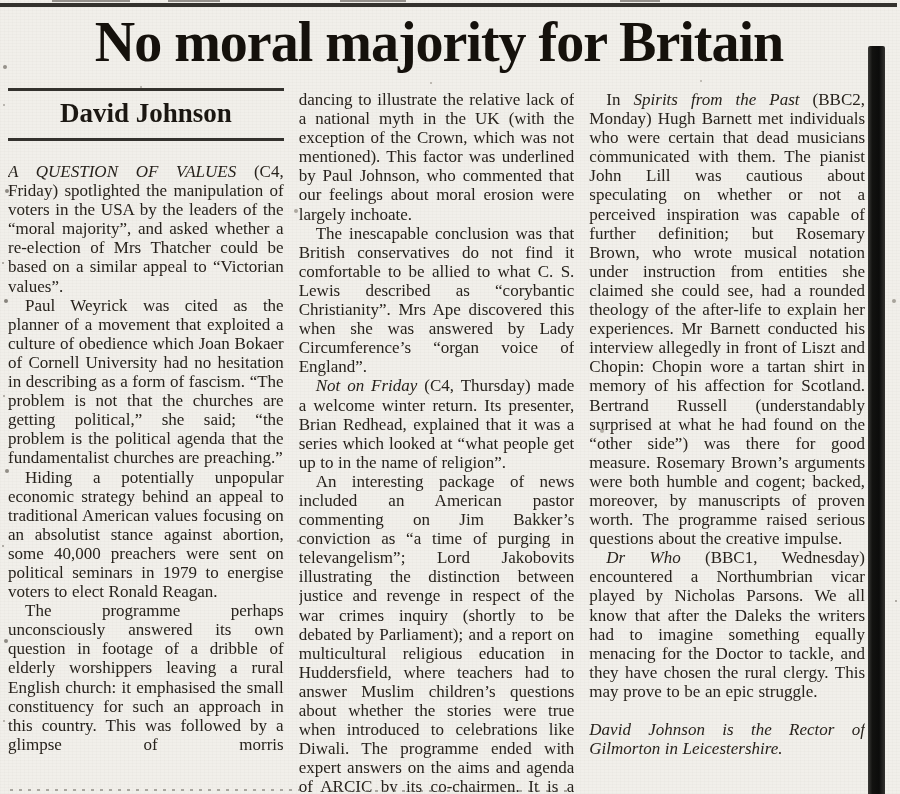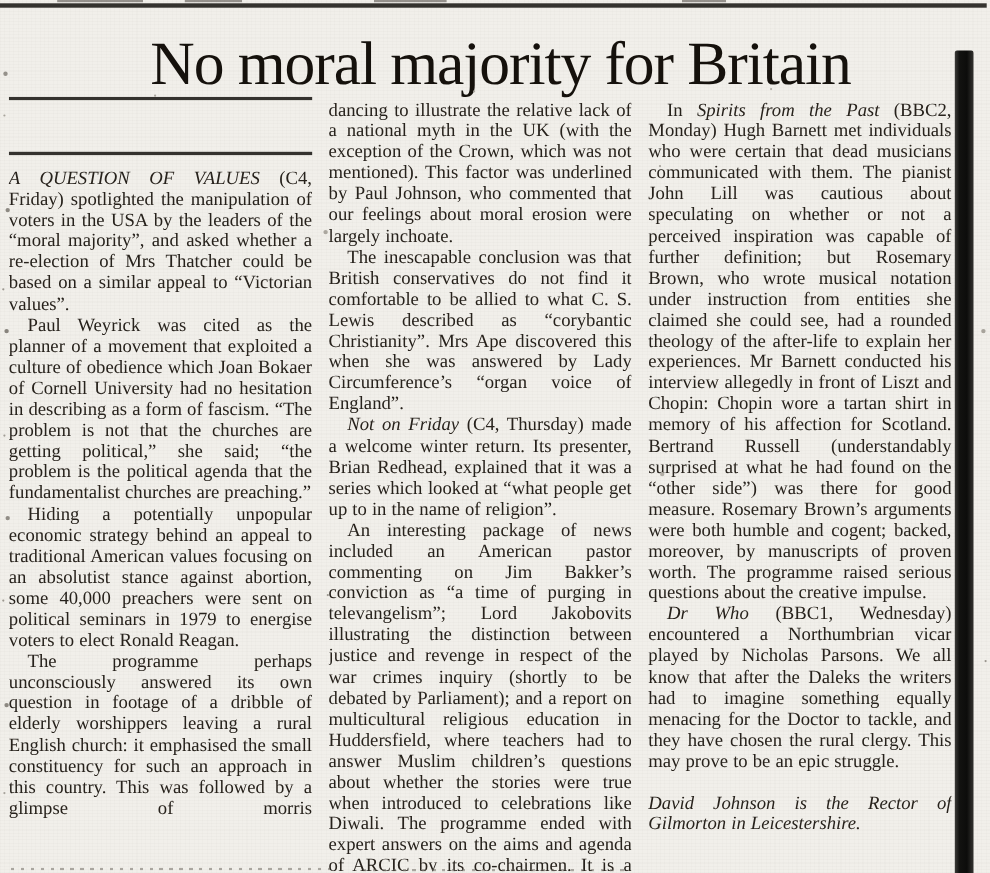--- a/index.html
+++ b/index.html
@@ -16,36 +16,36 @@
     color:#27221c;
   }
   .top-remnant{position:absolute;top:0;height:2px;background:#4a463f;opacity:.55;}
   .tr1{left:52px;width:78px;}
   .tr2{left:168px;width:52px;}
   .tr3{left:340px;width:66px;}
   .tr4{left:620px;width:40px;}
   .top-rule{position:absolute;top:3px;left:0;width:897px;height:4px;background:#34322e;}
   .headline{
     position:absolute;top:10px;left:0;width:878px;
-    margin:16px;text-align:center;
-    font-size:56px;line-height:64px;font-weight:normal;letter-spacing:-1px;
+    margin:0;text-align:center;
+    font-size:56px;line-height:64px;font-weight:bold;letter-spacing:-1px;
     color:#15110c;
   }
   .columns{
     position:absolute;top:88px;left:8px;width:857px;height:704px;
     display:flex;gap:15px;
   }
   .col{flex:1 1 0;min-width:0;overflow:hidden;position:relative;}
   .colhead .rule{height:3px;background:#34322e;}
   .colhead-text{
     text-align:center;font-weight:bold;
     font-size:27px;line-height:31px;
     padding:7px 0 9px;color:#1b1712;
   }
-  .paras{margin-top:11px;}
+  .paras{margin-top:21px;}
   .col.flush .paras{margin-top:2px;}
   .paras p{
     margin:0;
     font-size:17px;line-height:19.1px;
     text-align:justify;
     word-spacing:0.02em;
   }
   .paras p.indent{text-indent:17px;}
   .paras p.space-before{margin-top:19px;}
   .paras p.justify-last{text-align-last:justify;}
@@ -87,21 +87,21 @@
   <div class="top-rule"></div>
 
   <h1 class="headline">No moral majority for Britain</h1>
 
   <div class="columns">
 
     <div class="col">
       <div class="colhead">
         <div class="rule"></div>
         <div class="colhead-text">
-          <br>
+          <span>David Johnson</span><br>
         </div>
         <div class="rule"></div>
       </div>
       <div class="paras">
           <p><span class="it">A QUESTION OF VALUES</span><span> (C4, Friday) spotlighted the manipulation of voters in the USA by the leaders of the “moral majority”, and asked whether a re-election of Mrs Thatcher could be based on a similar appeal to “Victorian values”.</span></p>
           <p class="indent"><span>Paul Weyrick was cited as the planner of a movement that exploited a culture of obedience which Joan Bokaer of Cornell University had no hesitation in describing as a form of fascism. “The problem is not that the churches are getting political,” she said; “the problem is the political agenda that the fundamentalist churches are preaching.”</span></p>
           <p class="indent"><span>Hiding a potentially unpopular economic strategy behind an appeal to traditional American values focusing on an absolutist stance against abortion, some 40,000 preachers were sent on political seminars in 1979 to energise voters to elect Ronald Reagan.</span></p>
           <p class="indent justify-last"><span>The programme perhaps unconsciously answered its own question in footage of a dribble of elderly worshippers leaving a rural English church: it emphasised the small constituency for such an approach in this country. This was followed by a glimpse of morris</span></p>
         </div>
     </div>

